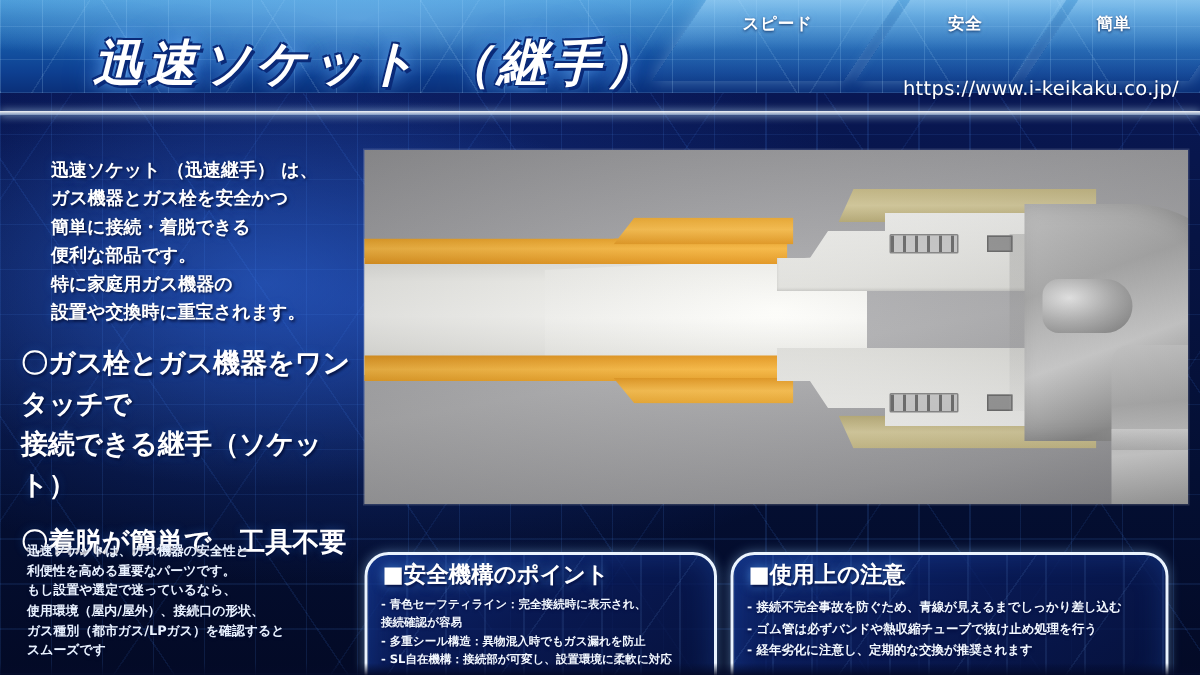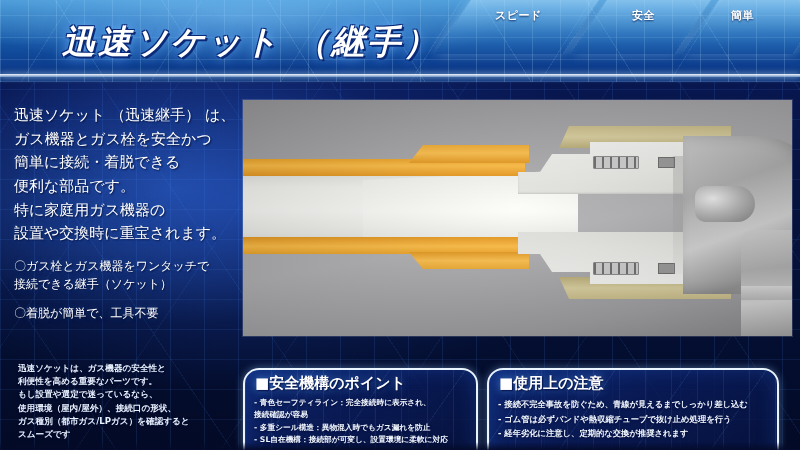--- a/index.html
+++ b/index.html
@@ -30,21 +30,21 @@
     pointer-events: none;
   }
   .tech-glow {
     position: absolute; inset: 0;
     background: radial-gradient(ellipse 45% 42% at 22% 42%, rgba(60,130,255,0.40) 0%, rgba(10,30,110,0) 72%);
     pointer-events: none;
   }
 
   
   #header {
-    position: absolute; left: 0; top: 0; width: 800px; height: 82px;
+    position: absolute; left: 0; top: 0; width: 800px; height: 62px;
     overflow: hidden;
     background:
       linear-gradient(180deg, #1f7cc4 0%, #1769b4 18%, #1559a8 45%, #0e3f90 78%, #0a2f78 100%);
   }
   #header .hgrid {
     position: absolute; inset: 0;
     background-image:
       repeating-linear-gradient(90deg, rgba(180,225,255,0.20) 0 1px, transparent 1px 28px),
       repeating-linear-gradient(0deg, rgba(180,225,255,0.14) 0 1px, transparent 1px 22px),
       repeating-linear-gradient(58deg, rgba(190,230,255,0.13) 0 1px, transparent 1px 90px),
@@ -100,29 +100,30 @@
     color: #ffffff; font-size: 13px; letter-spacing: 0.2px;
     text-shadow: 0 1px 2px rgba(0,20,70,0.95);
     white-space: nowrap;
   }
 
   
   #left-col {
     position: absolute; left: 14px; top: 104px; width: 226px;
   }
   #intro-text {
-    color: #ffffff; font-size: 15px; line-height: 1.58;
-    font-weight: 400;
+    color: #ffffff; font-size: 12px; line-height: 1.58;
+    font-weight: 700;
     text-shadow: 1px 1px 2px rgba(0,10,50,0.95), 0 0 6px rgba(40,110,220,0.45);
     white-space: pre-line;
+    margin-left: 20px;
   }
   #bullet-list { margin-top: 11px; }
   .bullet {
-    color: #ffffff; font-size: 12px; line-height: 1.5;
-    font-weight: 400;
+    color: #ffffff; font-size: 18px; line-height: 1.5;
+    font-weight: 700;
     margin-bottom: 11px;
     text-shadow: 1px 1px 2px rgba(0,10,50,0.95), 0 0 6px rgba(40,110,220,0.45);
     white-space: pre-line;
   }
 
   #footnote {
     position: absolute; left: 18px; top: 362px; width: 215px;
     color: #e9f2ff; font-size: 8.6px; line-height: 1.54;
     font-weight: 600;
     text-shadow: 0 1px 2px rgba(0,10,50,0.95);
@@ -298,20 +299,21 @@
     <div class="ribbon r2"></div>
     <div class="ribbon r3"></div>
 
     <div class="ribbon-label l1">スピード</div>
     <div class="ribbon-label l2">安全</div>
     <div class="ribbon-label l3">簡単</div>
 
     <div id="main-title">迅速ソケット （継手）</div>
   </div>
   <div id="header-rule"></div>
+  <div id="site-url">https://www.i-keikaku.co.jp/</div>
 
   <div id="left-col">
     <div id="intro-text">迅速ソケット （迅速継手） は、
 ガス機器とガス栓を安全かつ
 簡単に接続・着脱できる
 便利な部品です。
 特に家庭用ガス機器の
 設置や交換時に重宝されます。</div>
     <div id="bullet-list">
       <div class="bullet">〇ガス栓とガス機器をワンタッチで

